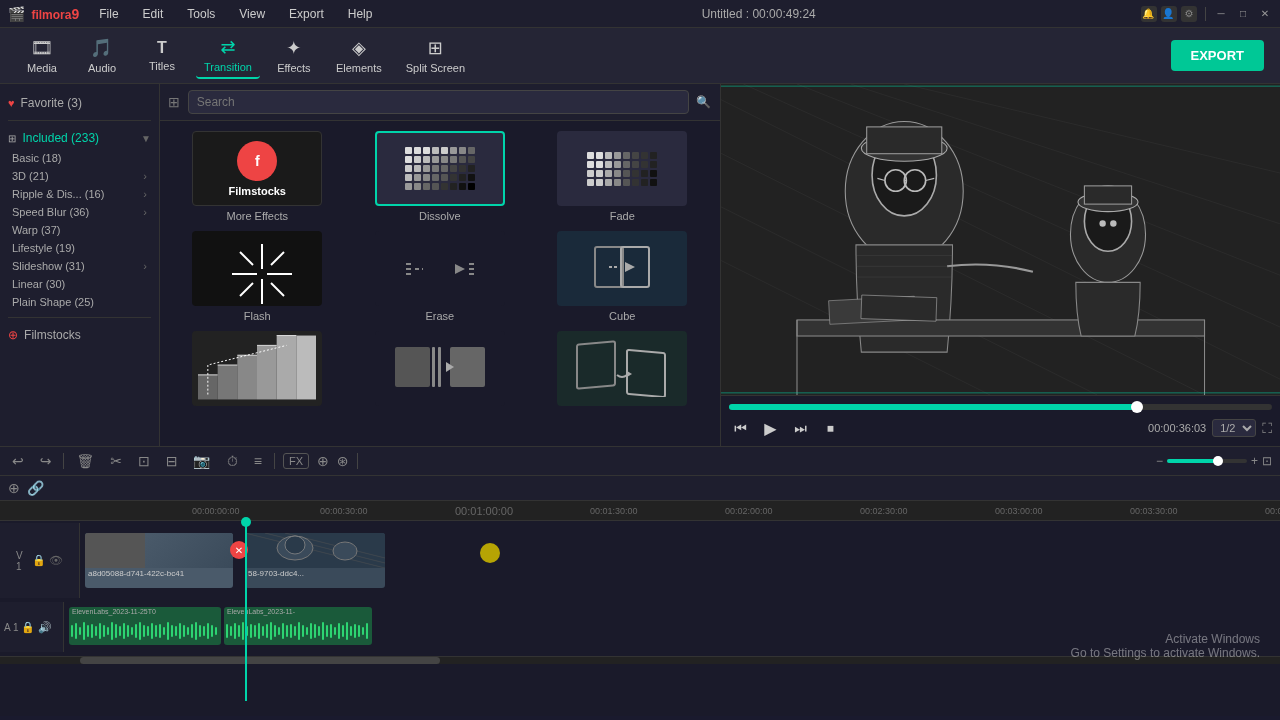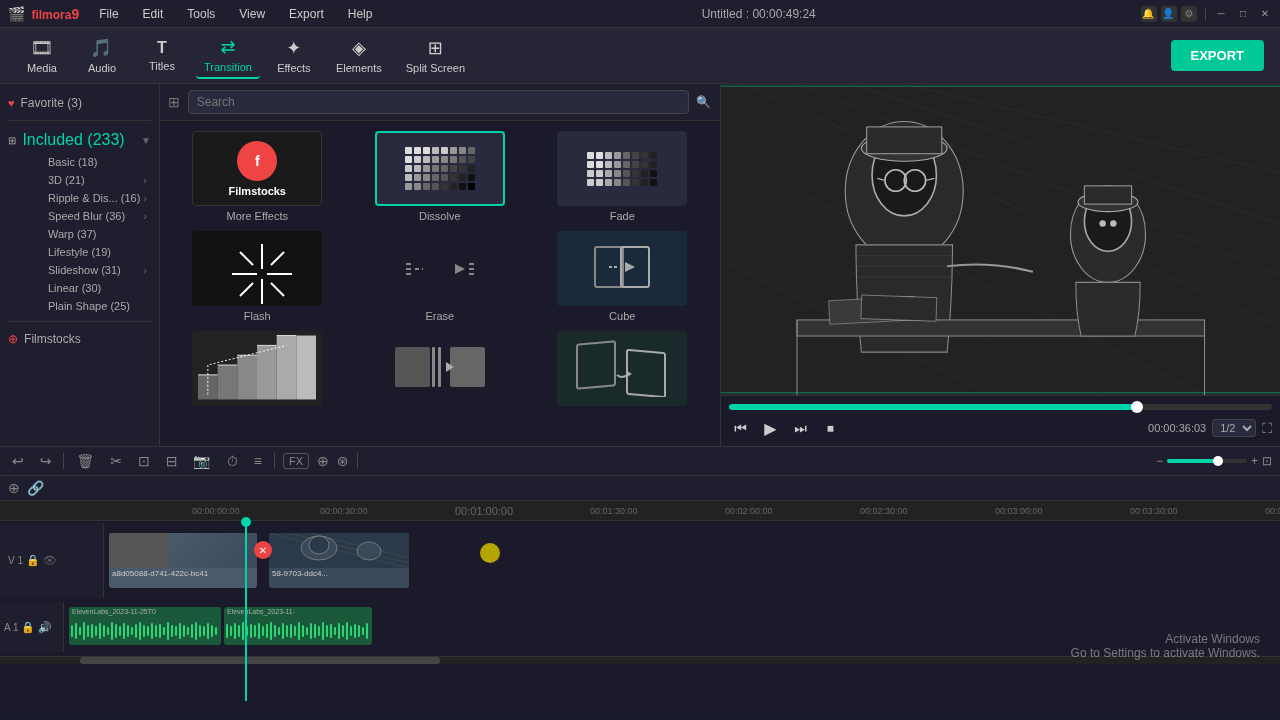--- a/index.html
+++ b/index.html
@@ -18,21 +18,21 @@
     #toolbar { height: 56px; background: #252535; display: flex; align-items: center; padding: 0 16px; gap: 8px; border-bottom: 1px solid #333; }
     .tool-item { display: flex; flex-direction: column; align-items: center; gap: 3px; cursor: pointer; padding: 4px 8px; border-radius: 4px; min-width: 52px; }
     .tool-item.active { color: #00d4aa; border-bottom: 2px solid #00d4aa; }
     .tool-item .icon { font-size: 18px; }
     .tool-item .label { font-size: 11px; }
     .export-btn { background: #00c896; color: #fff; border: none; padding: 8px 20px; border-radius: 4px; font-size: 13px; font-weight: bold; cursor: pointer; margin-left: auto; }
 
     
     #left-panel { width: 160px; background: #1e1e2e; border-right: 1px solid #333; padding: 8px 0; flex-shrink: 0; }
     .panel-section-header { display: flex; align-items: center; gap: 6px; padding: 4px 8px; cursor: pointer; color: #aaa; }
-    .panel-item { display: flex; align-items: center; justify-content: space-between; padding: 3px 12px; cursor: pointer; color: #aaa; font-size: 11px; margin-left: 36px; }
+    .panel-item { display: flex; align-items: center; justify-content: space-between; padding: 3px 12px; cursor: pointer; color: #aaa; font-size: 11px; }
     .panel-item .arrow { color: #666; }
     .panel-divider { height: 1px; background: #333; margin: 6px 8px; }
     .filmstocks-item { display: flex; align-items: center; gap: 6px; padding: 4px 8px; cursor: pointer; color: #aaa; font-size: 12px; }
 
     
     #content-area { flex: 1; background: #1a1a2a; border-right: 1px solid #333; }
     
     
     #search-bar { display: flex; align-items: center; padding: 6px 8px; background: #1e1e2e; border-bottom: 1px solid #333; gap: 8px; }
     #search-bar .grid-icon { color: #777; font-size: 14px; cursor: pointer; }
@@ -145,21 +145,21 @@
   <div id="left-panel">
 
     <div class="panel-section-header">
       <span style="color:#e44;font-size:11px;">♥</span>
       <span>Favorite (3)</span>
     </div>
     <div class="panel-divider"></div>
 
     <div class="panel-section-header">
       <span style="font-size:10px;">⊞</span>
-      <span style="color:#00d4aa;font-size:16px;">Included (233)</span>
+      <span style="color:#00d4aa;font-size:12px;">Included (233)</span>
       <span style="margin-left:auto;color:#666;font-size:10px;">▼</span>
     </div>
 
     <div class="panel-item">
       <span>Basic (18)</span>
     </div>
     <div class="panel-item">
       <span>3D (21)</span>
       <span class="arrow">›</span>
     </div>
@@ -570,21 +570,21 @@
     </div>
   </div>
 
   <div id="timeline-tracks" style="position:relative;padding:2px 0;">
 
     <div style="position:absolute;top:0;left:245px;width:2px;background:#00d4aa;height:180px;z-index:30;pointer-events:none;">
       <div style="width:10px;height:10px;background:#00d4aa;border-radius:50%;position:absolute;top:-4px;left:-4px;"></div>
     </div>
 
     <div class="track" style="display:flex;height:75px;margin-bottom:2px;">
-      <div class="track-controls" style="width:104px;background:#1e1e2e;border-right:1px solid #333;display:flex;align-items:center;padding:0 8px;gap:3px;flex-shrink:0;">
+      <div class="track-controls" style="width:80px;background:#1e1e2e;border-right:1px solid #333;display:flex;align-items:center;padding:0 16px;gap:3px;flex-shrink:0;">
         <span style="font-size:10px;color:#888;">V 1</span>
         <span style="font-size:11px;color:#666;cursor:pointer;">🔒</span>
         <span style="font-size:11px;color:#666;cursor:pointer;">👁</span>
       </div>
       <div class="track-content" style="flex:1;height:100%;position:relative;background:#1a1a2a;">
 
         <div style="position:absolute;left:5px;top:10px;height:55px;width:148px;background:#4a5a6a;border-radius:3px;overflow:hidden;display:flex;flex-direction:column;">
           <div style="height:35px;background:#3a4a5a;overflow:hidden;display:flex;">
             <div style="width:60px;height:35px;background:#555;flex-shrink:0;"></div>
             <div style="flex:1;background:linear-gradient(135deg,#4a5a6a,#3a4a5a);"></div>

